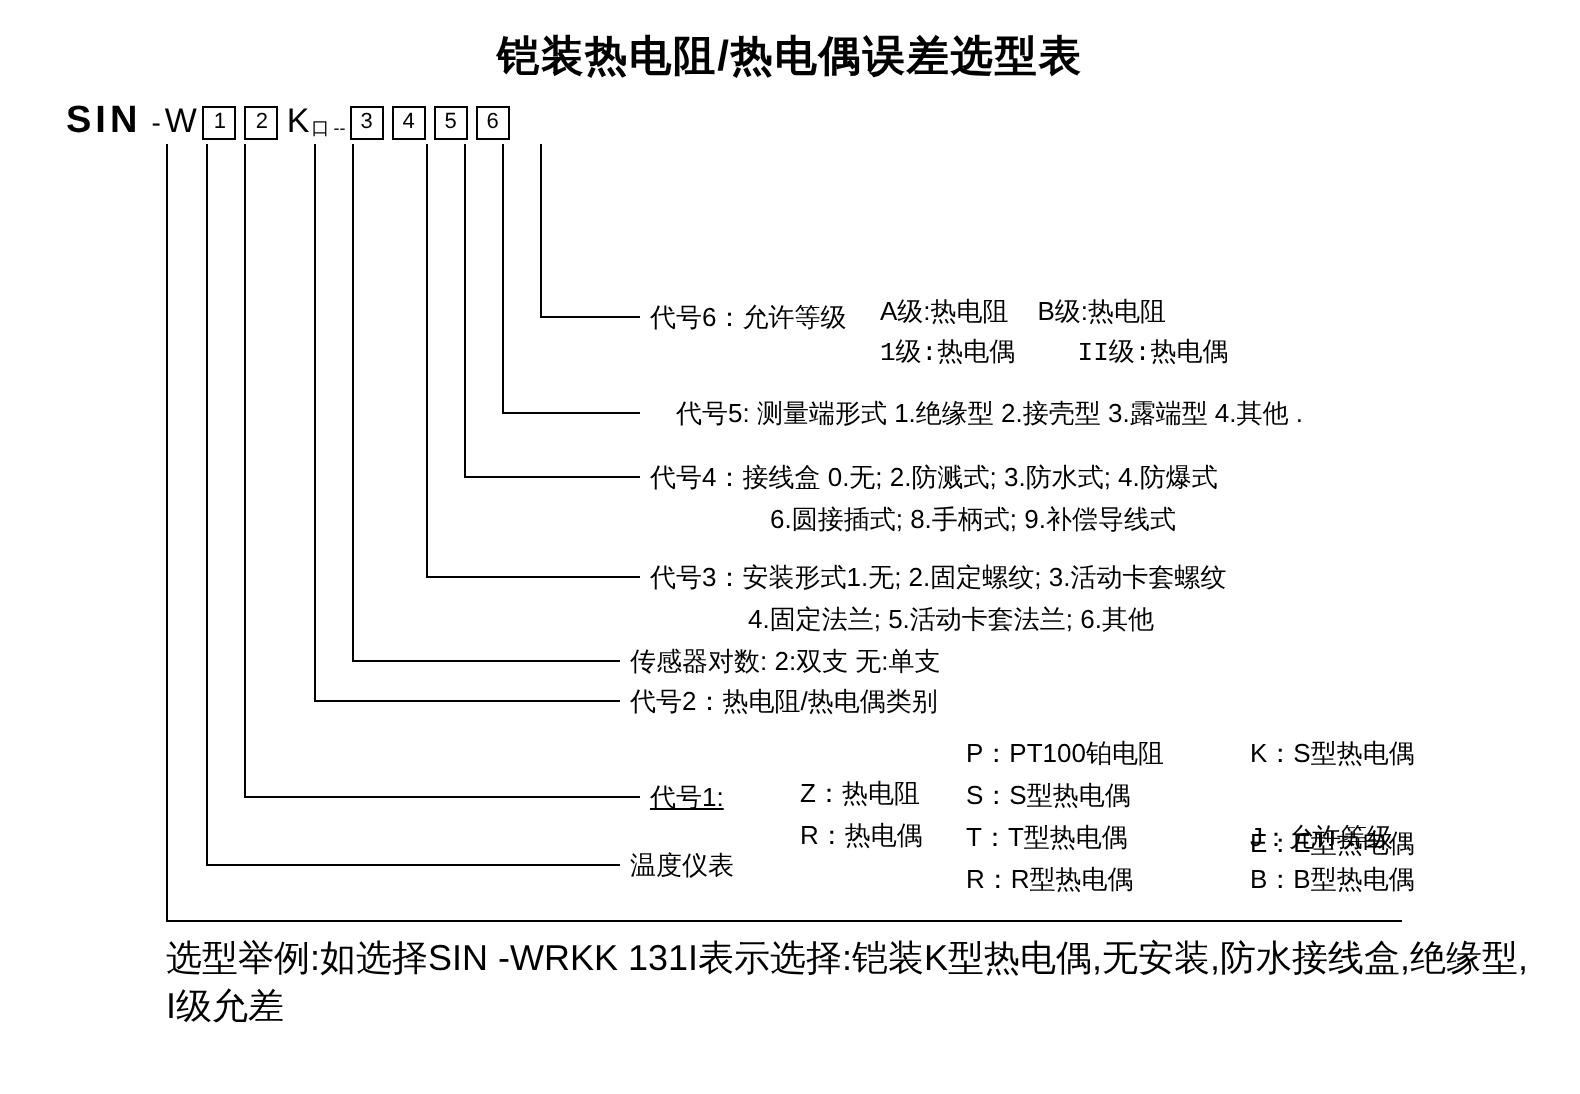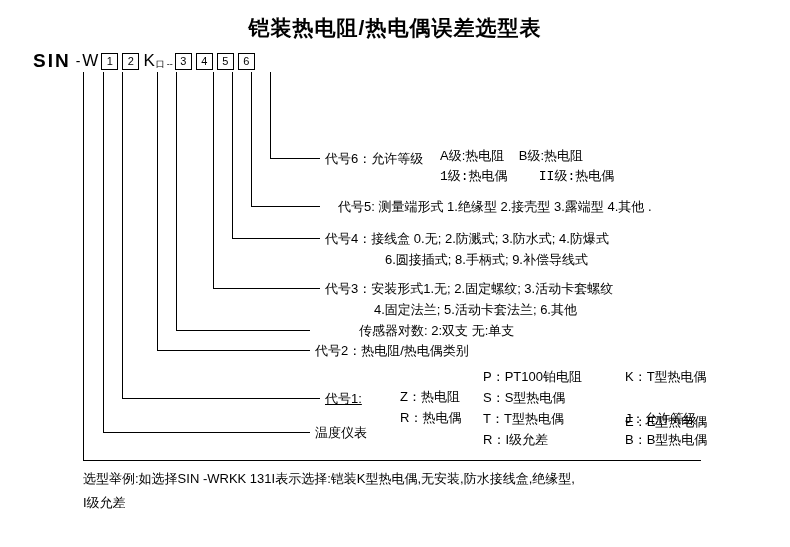--- a/index.html
+++ b/index.html
@@ -32,21 +32,21 @@
   .kch{font-size:17px;margin-right:1px;}
   .ksub{font-size:9px;margin-right:2px;position:relative;top:3px;}
   .kdash{font-size:9px;position:relative;top:3px;margin-right:2px;}
 
   
   .vline{position:absolute;width:1px;background:#000;}
   .hline{position:absolute;height:1px;background:#000;}
 
   
   .txt{position:absolute;font-size:13px;line-height:19px;white-space:pre;}
-  .smallnote{position:absolute;font-size:13px;line-height:22px;}
+  .smallnote{position:absolute;font-size:18px;line-height:22px;}
 </style>
 </head>
 <body>
 
 <div class="title">铠装热电阻/热电偶误差选型表</div>
 
 <div class="coderow">
   <span class="sin">SIN</span>
   <span class="dash">-</span>
   <span class="wch">W</span>
@@ -93,35 +93,35 @@
 <div class="txt" style="left:440px;top:167px;font-family:Liberation Mono, monospace;">1级:热电偶    II级:热电偶</div>
 
 <div class="txt" style="left:325px;top:197px;margin-left:13px;">代号5: 测量端形式 1.绝缘型 2.接壳型 3.露端型 4.其他 .</div>
 
 <div class="txt" style="left:325px;top:229px;">代号4：接线盒 0.无; 2.防溅式; 3.防水式; 4.防爆式</div>
 <div class="txt" style="left:385px;top:250px;">6.圆接插式; 8.手柄式; 9.补偿导线式</div>
 
 <div class="txt" style="left:325px;top:279px;">代号3：安装形式1.无; 2.固定螺纹; 3.活动卡套螺纹</div>
 <div class="txt" style="left:374px;top:300px;">4.固定法兰; 5.活动卡套法兰; 6.其他</div>
 
-<div class="txt" style="left:315px;top:321px;margin-left:44px;">传感器对数: 2:双支 无:单支</div>
+<div class="txt" style="left:315px;top:321px;">传感器对数: 2:双支 无:单支</div>
 
 <div class="txt" style="left:315px;top:341px;">代号2：热电阻/热电偶类别</div>
 
 <div class="txt" style="left:325px;top:389px;text-decoration:underline;">代号1:</div>
 
 <div class="txt" style="left:400px;top:387px;">Z：热电阻</div>
 <div class="txt" style="left:400px;top:408px;">R：热电偶</div>
 
 <div class="txt" style="left:483px;top:367px;">P：PT100铂电阻</div>
 <div class="txt" style="left:483px;top:388px;">S：S型热电偶</div>
 <div class="txt" style="left:483px;top:409px;">T：T型热电偶</div>
-<div class="txt" style="left:483px;top:430px;">R：I级允差</div>
+<div class="txt" style="left:483px;top:430px;">R：R型热电偶</div>
 
-<div class="txt" style="left:625px;top:367px;">K：T型热电偶</div>
+<div class="txt" style="left:625px;top:367px;">K：S型热电偶</div>
 <div class="txt" style="left:625px;top:412px;">E：E型热电偶</div>
 <div class="txt" style="left:625px;top:409px;">J：允许等级</div>
 <div class="txt" style="left:625px;top:430px;">B：B型热电偶</div>
 
 <div class="txt" style="left:315px;top:423px;">温度仪表</div>
 
 <div class="smallnote" style="left:83px;top:468px;">选型举例:如选择SIN -WRKK 131I表示选择:铠装K型热电偶,无安装,防水接线盒,绝缘型,</div>
 <div class="smallnote" style="left:83px;top:492px;">I级允差</div>
 
 </body></html>

